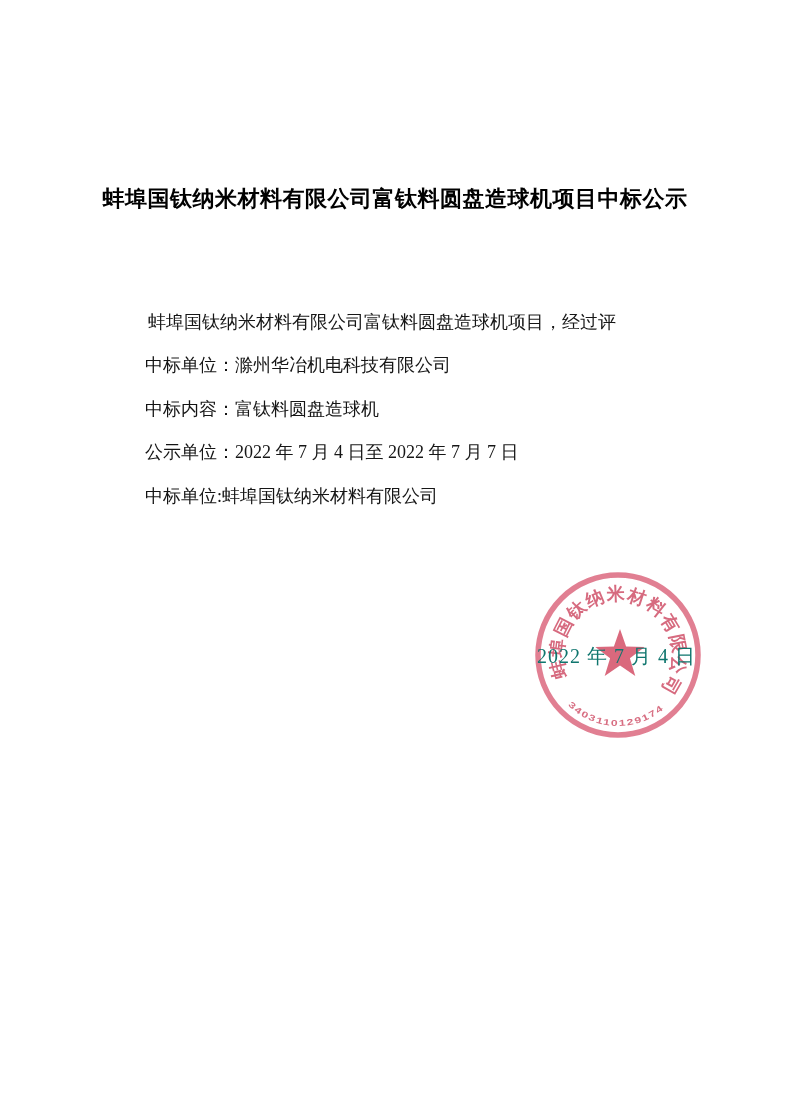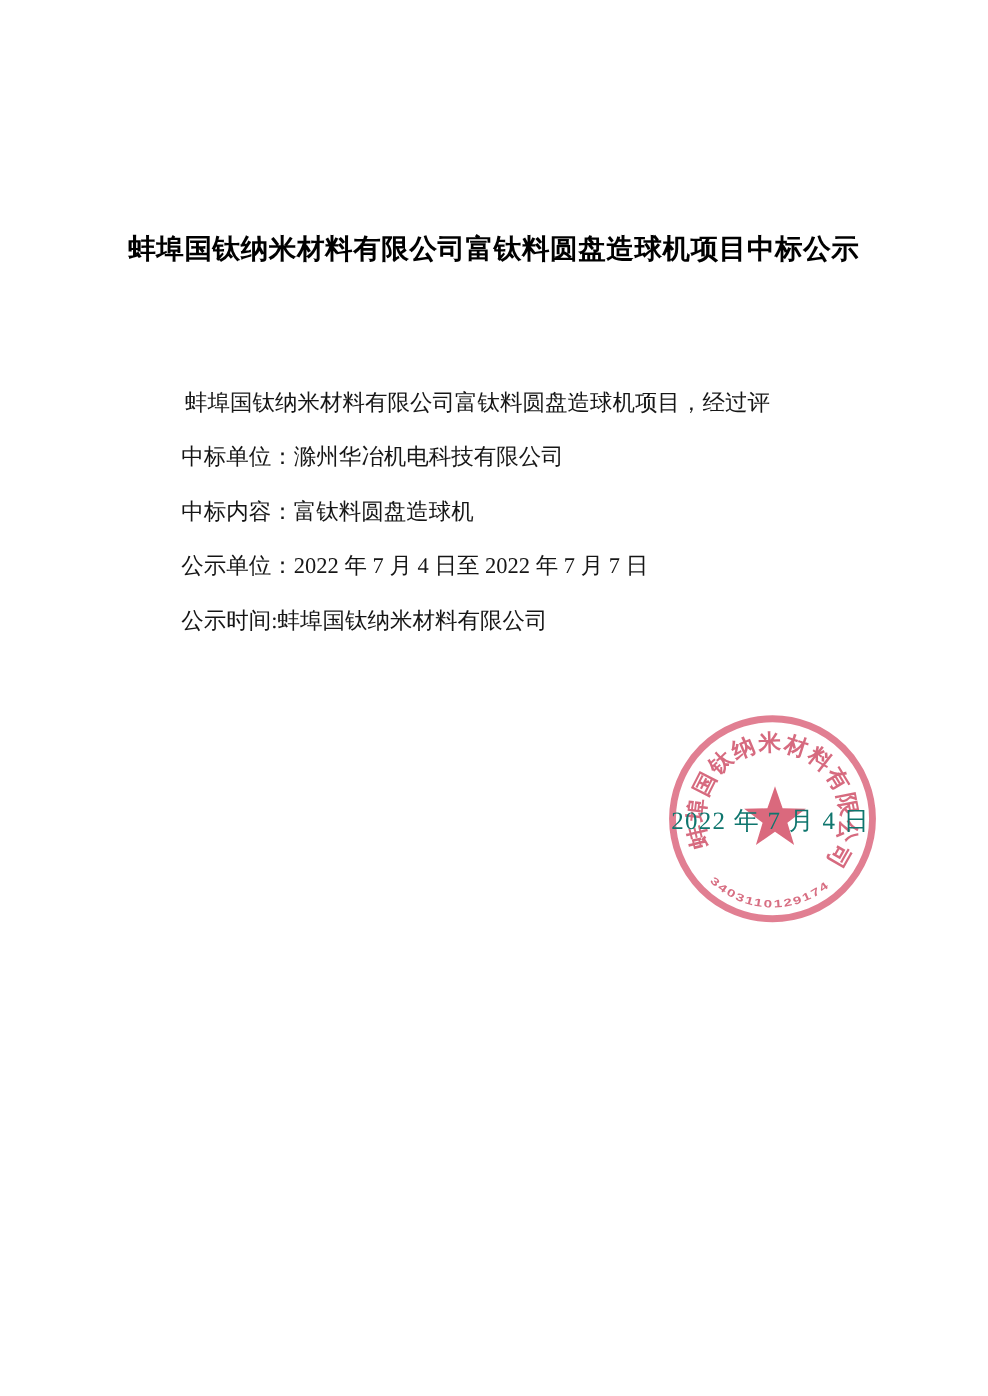--- a/index.html
+++ b/index.html
@@ -97,21 +97,21 @@
 
   <div class="doc-body">
     <p class="indent">蚌埠国钛纳米材料有限公司富钛料圆盘造球机项目，经过评</p>
 
     <p class="field"><span class="label">中标单位：</span><span class="value">滁州华冶机电科技有限公司</span></p>
 
     <p class="field"><span class="label">中标内容：</span><span class="value">富钛料圆盘造球机</span></p>
 
     <p class="field"><span class="label">公示单位：</span><span class="value">2022 年 7 月 4 日至 2022 年 7 月 7 日</span></p>
 
-    <p class="field"><span class="label">公示时间:</span><span class="value">蚌埠国钛纳米材料有限公司</span></p>
+    <p class="field"><span class="label">中标单位:</span><span class="value">蚌埠国钛纳米材料有限公司</span></p>
   </div>
 
   <div class="stamp">
     <svg width="220" height="220" viewBox="0 0 220 220">
       <defs>
         <path id="companyArc" d="M 59.4 131.5 A 55 55 0 1 1 150.9 146.8" fill="none"></path>
         <path id="serialArc" d="M 59.8 160.2 A 71 71 0 0 0 160.2 160.2" fill="none"></path>
       </defs>
 
       <circle cx="110" cy="110" r="80" fill="none" stroke-width="5.5" opacity="0.8" stroke="#d95f77"></circle>

